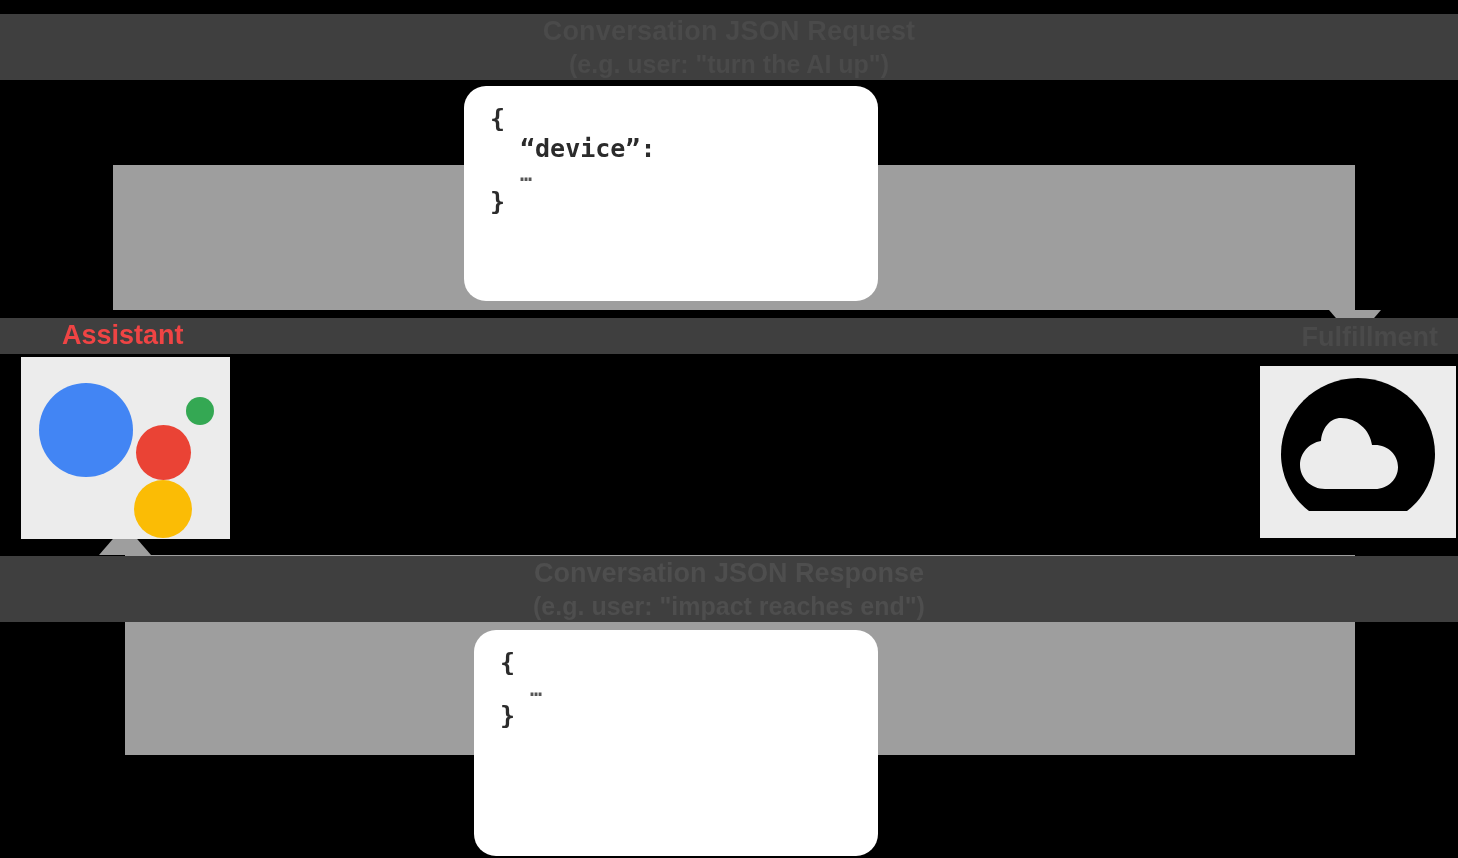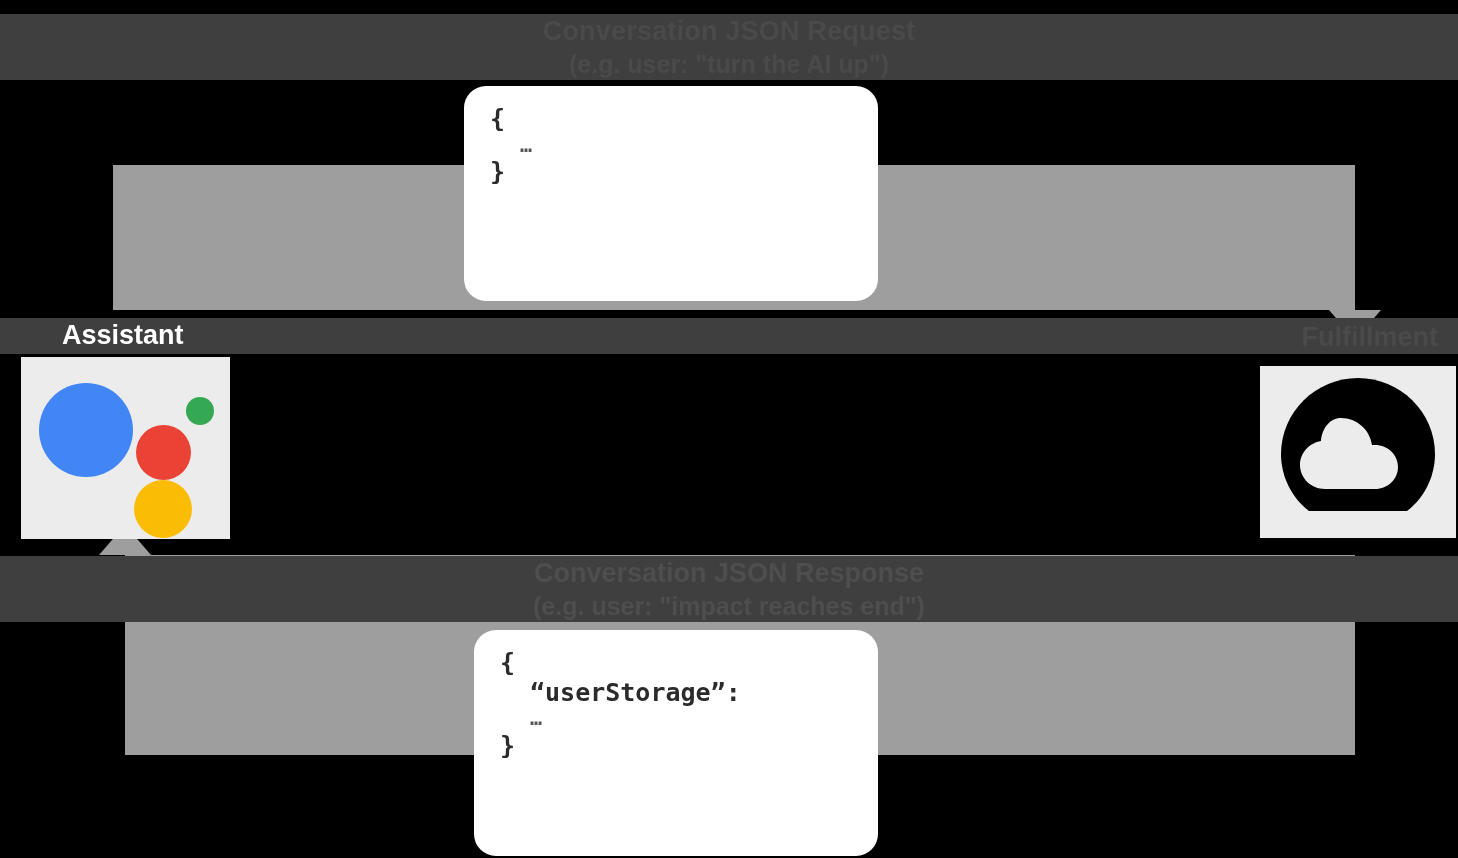--- a/index.html
+++ b/index.html
@@ -73,21 +73,21 @@
   }
   .strip-bot-2 {
     left: 0; top: 590px; width: 1458px; height: 32px;
     justify-content: center;
     font-size: 25px; font-weight: 700;
     color: #4e4e4e;
   }
 
   .label-assistant {
     position: absolute; left: 62px; top: 320px;
-    font-size: 27px; font-weight: 700; color: #ffffff;
+    font-size: 27px; font-weight: 700; color: #ef4444;
   }
   .label-fulfillment {
     position: absolute; right: 20px; top: 322px;
     font-size: 27px; font-weight: 700; color: #4a4a4a;
   }
 
   
   .json-card {
     position: absolute;
     background: #ffffff;
@@ -148,27 +148,27 @@
 
   <div class="strip strip-bot-1">
     <span>Conversation JSON Response</span>
   </div>
   <div class="strip strip-bot-2">
     <span>(e.g. user: "impact reaches end")</span>
   </div>
 
   <div class="json-card json-request">
     <div class="json-line">{</div>
+    <div class="json-line json-indent">“device”:</div>
     <div class="json-line json-ellipsis">…</div>
     <div class="json-line">}</div>
   </div>
 
   <div class="json-card json-response">
     <div class="json-line">{</div>
-    <div class="json-line json-indent">“userStorage”:</div>
     <div class="json-line json-ellipsis">…</div>
     <div class="json-line">}</div>
   </div>
 
   <div class="icon-tile tile-assistant">
     <div class="ga-dot ga-blue"></div>
     <div class="ga-dot ga-red"></div>
     <div class="ga-dot ga-green"></div>
     <div class="ga-dot ga-yellow"></div>
   </div>

